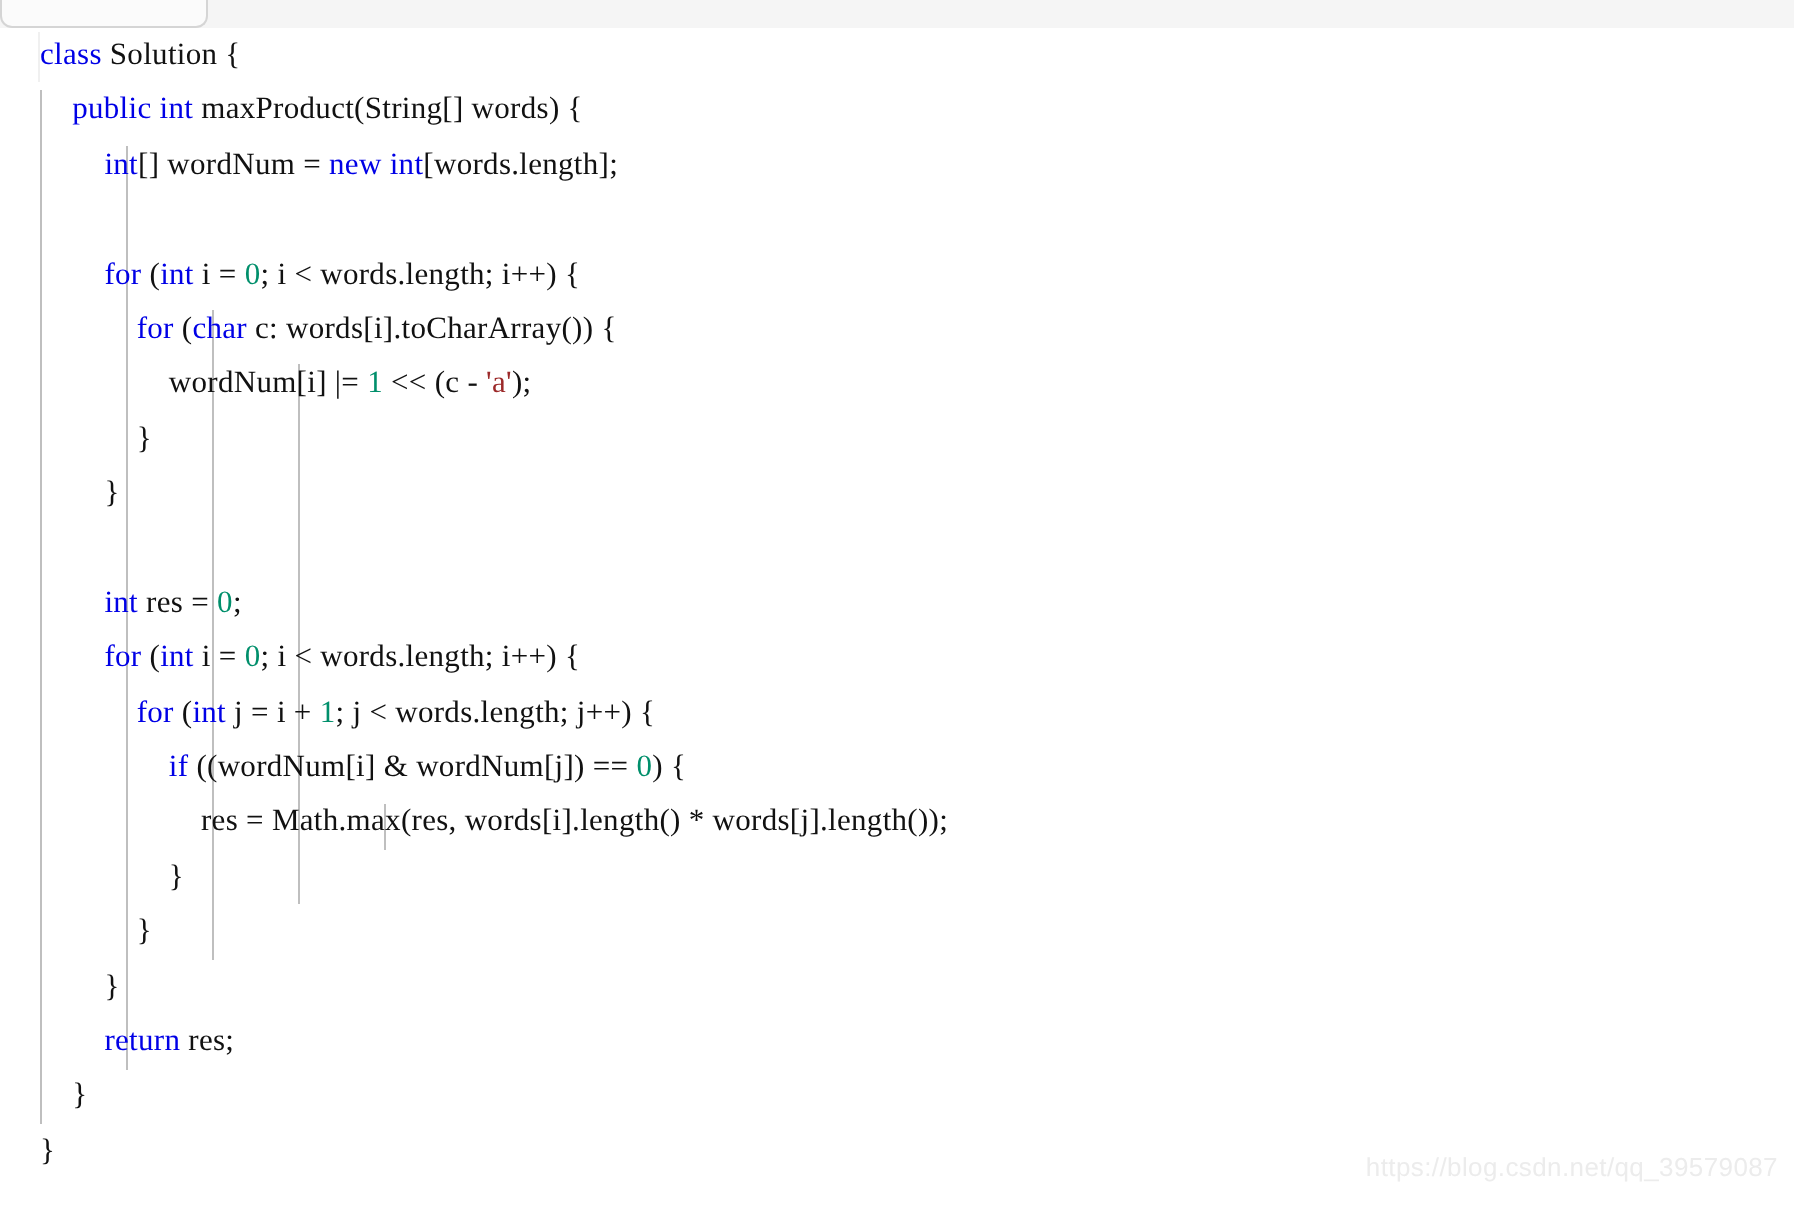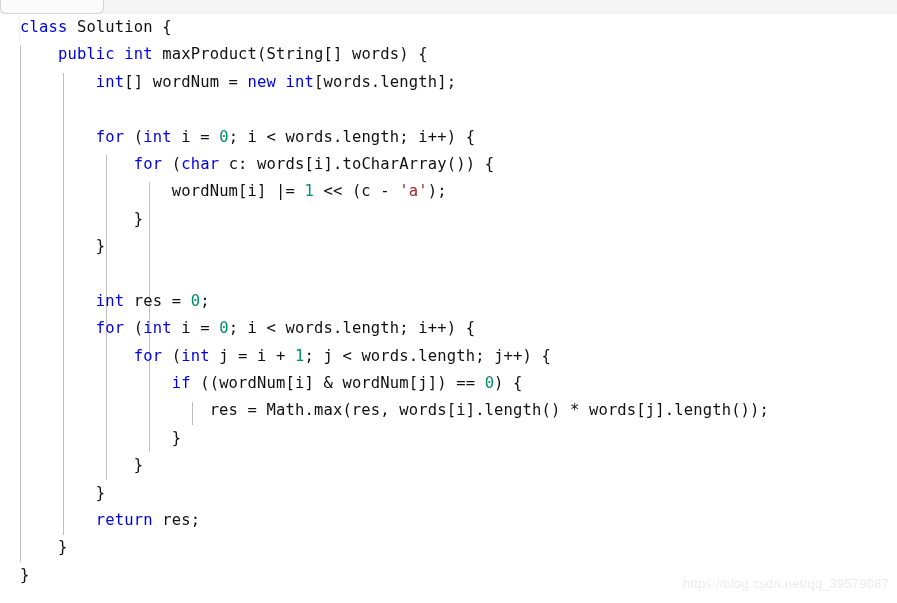--- a/index.html
+++ b/index.html
@@ -98,20 +98,21 @@
     font-size: 15.5px;
     line-height: 27.4px;
     color: #080808;
     white-space: pre;
     letter-spacing: 0.15px;
   }
   .line {
     height: 27.4px;
     padding-left: 20px;
     white-space: pre;
+    font-family: Liberation Serif, serif;
   }
 
   
   .kw   { color: #0000e6; }
   .num  { color: #008f6b; }
   .str  { color: #9c2a2a; }
   .pln  { color: #111111; }
 
   
   .watermark {

